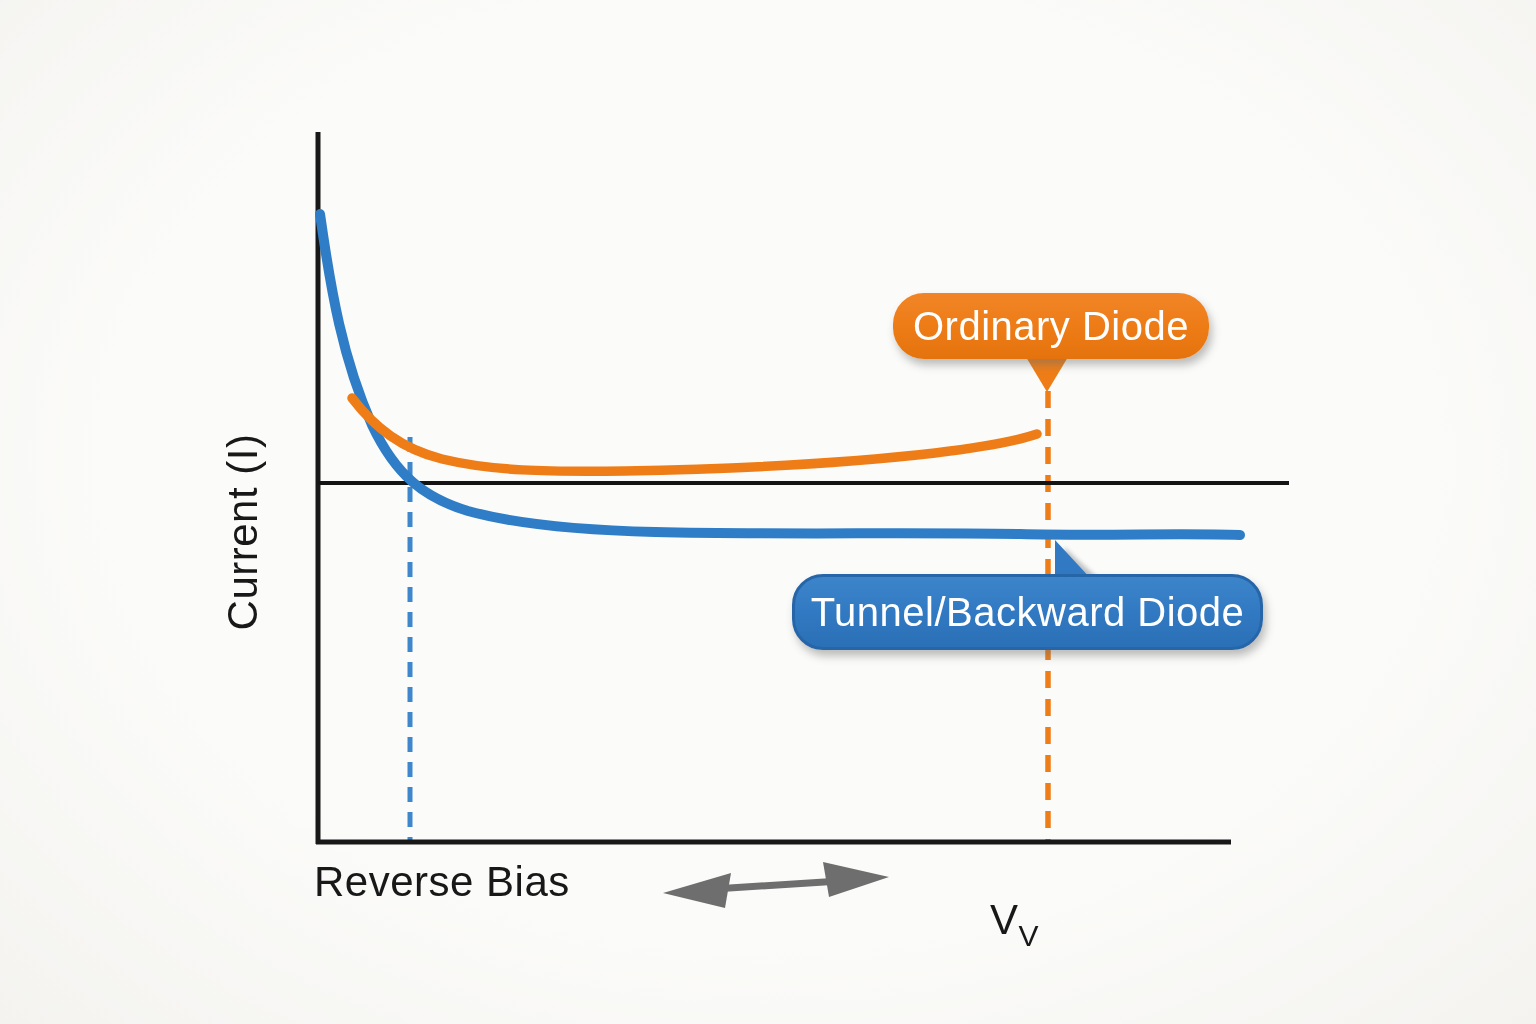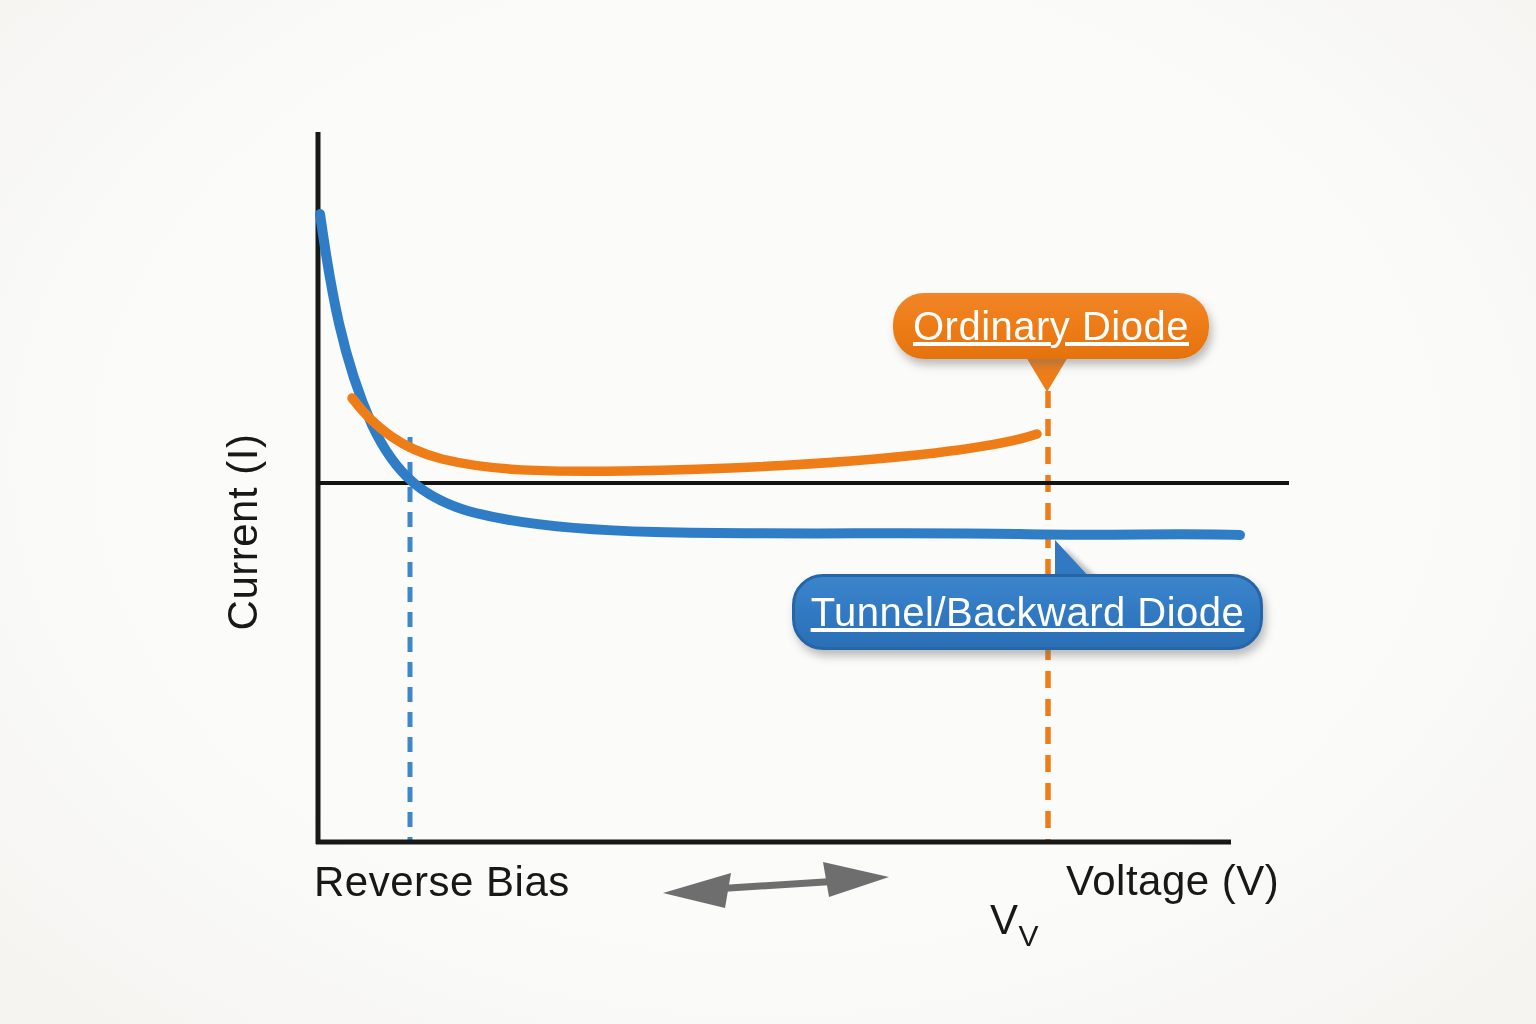--- a/index.html
+++ b/index.html
@@ -52,21 +52,20 @@
   .vv{left:990px;top:896px;}
   .vv sub{font-size:30px;vertical-align:-12px;letter-spacing:1px;}
   .xlabel{left:1066px;top:857px;}
 
   
   .callout{
     position:absolute;display:flex;align-items:center;justify-content:center;
     color:#fff;font-size:40px;letter-spacing:.5px;white-space:nowrap;
     border-radius:31px;
     box-shadow:3px 6px 9px var(--shadow);
-    text-decoration:underline;
   }
   .callout-orange{
     left:893px;top:293px;width:316px;height:66px;
     background:linear-gradient(180deg,#f18527 0%,var(--orange) 45%,var(--orange-deep) 100%);
   }
   .callout-blue{
     left:792px;top:574px;width:471px;height:76px;
     background:linear-gradient(180deg,#3d85ca 0%,var(--blue-box) 50%,#2a70b6 100%);
     border:3px solid var(--blue-box-dark);
   }
@@ -104,19 +103,18 @@
     <polygon points="1064,547 1102,582 1064,582" class="pointer-shadow" filter="url(#soft)"></polygon>
     <polygon points="1055,540 1092,580 1055,580" class="pointer-blue"></polygon>
   </svg>
 
   <div class="lbl ylabel">Current (I)</div>
 
   <div class="lbl reverse-bias">Reverse Bias</div>
 
   <div class="lbl vv"><span>V</span><sub>V</sub></div>
 
-  <div class="lbl xlabel">Voltage (V)</div>
 
   <div class="callout callout-orange">Ordinary Diode</div>
 
   <div class="callout callout-blue">Tunnel/Backward Diode</div>
 
 </div>
 
 </body></html>

